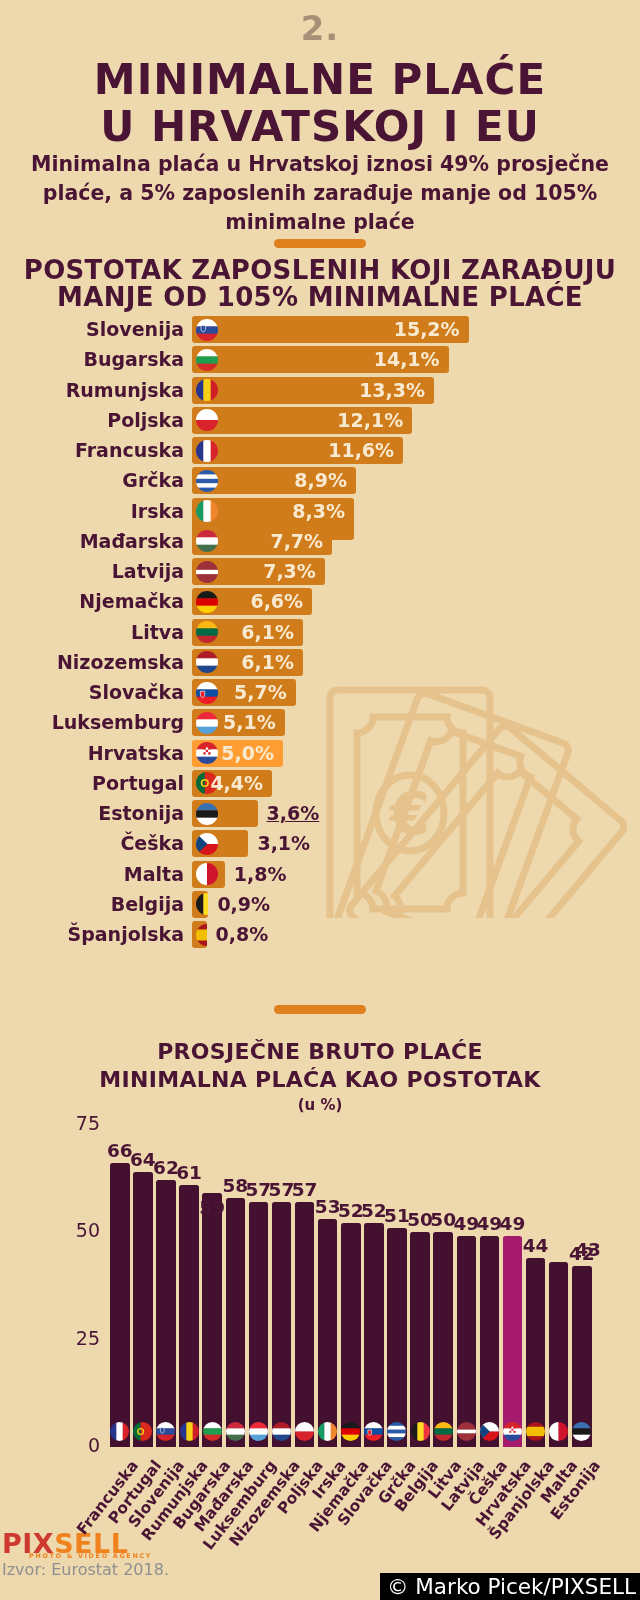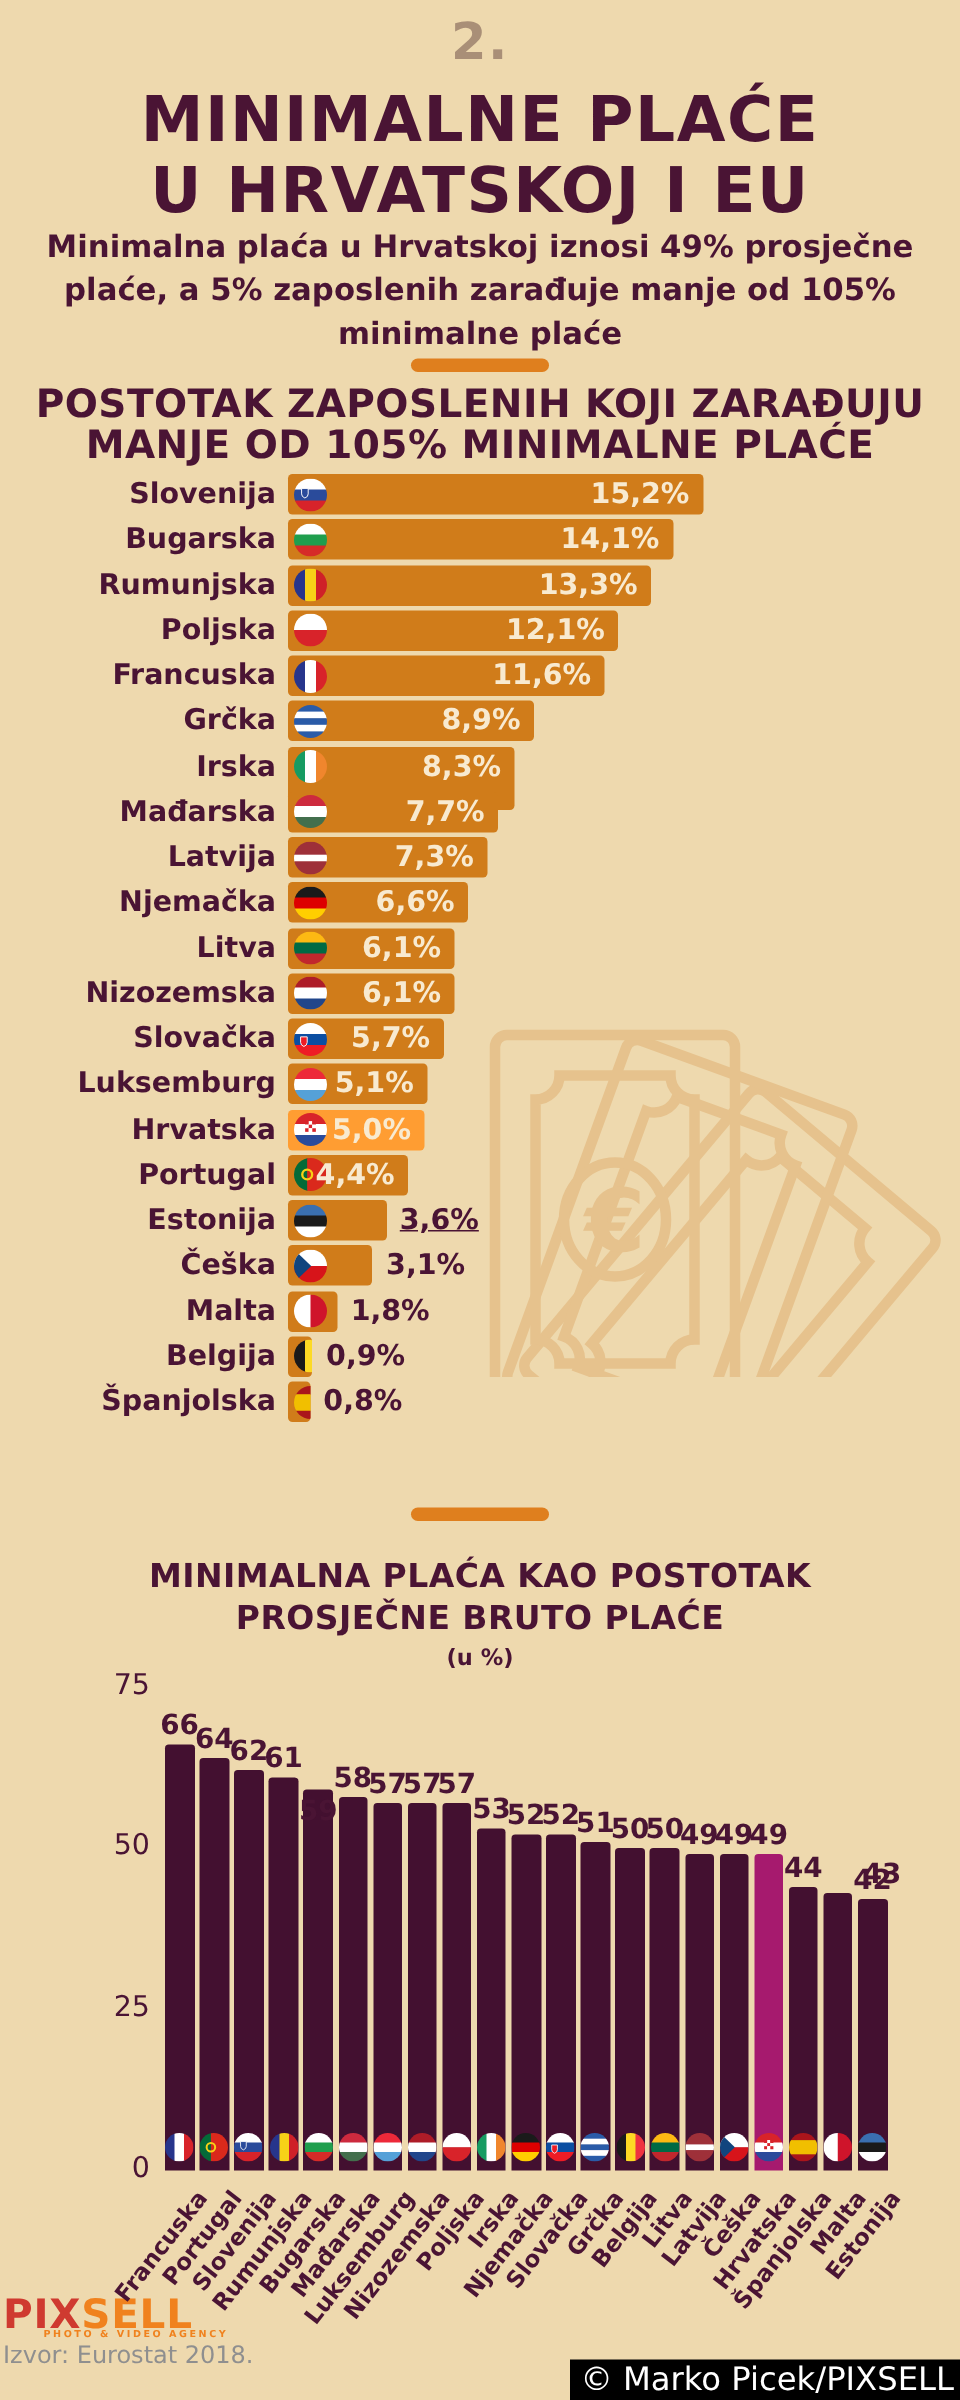--- a/index.html
+++ b/index.html
@@ -200,21 +200,21 @@
               <rect x="-0.2" y="9.600000000000001" width="24.4" height="5.200000000000001" fill="#2a5ba8"></rect>
               <rect x="-0.2" y="14.399999999999999" width="24.4" height="5.200000000000001" fill="#ffffff"></rect>
               <rect x="-0.2" y="19.200000000000003" width="24.4" height="5.200000000000001" fill="#2a5ba8"></rect>
             </g>
           </svg>
           <span class="hval-in">8,9%</span>
         </div>
       </div>
       <div class="hrow" style="top: 497.5px;">
         <div class="hlabel">Irska</div>
-        <div class="hbar" style="width: 151.06px; height: 42px; left: 192px;">
+        <div class="hbar" style="width: 151.06px; height: 42px; left: 192px; padding-left: 11px;">
           <svg width="22" height="22" viewBox="0 0 24 24" class="flag">
             <defs>
               <clipPath id="fc6">
                 <circle cx="12" cy="12" r="12"></circle>
               </clipPath>
             </defs>
             <g clip-path="url(#fc6)">
               <rect x="0" y="-0.2" width="8.4" height="24.4" fill="#169b62"></rect>
               <rect x="8" y="-0.2" width="8.4" height="24.4" fill="#ffffff"></rect>
               <rect x="16" y="-0.2" width="8.4" height="24.4" fill="#f0862d"></rect>
@@ -482,22 +482,22 @@
             </g>
           </svg>
         </div>
         <span class="hval-out" style="left: 215.56px;">0,8%</span>
       </div>
     </div>
 
   <div class="abs divider" style="top:1005px;"></div>
 
   <div class="abs center" style="top:1038px;">
+    <div class="sec-title" style="font-size:22px;line-height:28px;">PROSJEČNE BRUTO PLAĆE</div>
     <div class="sec-title" style="font-size:22px;line-height:28px;">MINIMALNA PLAĆA KAO POSTOTAK</div>
-    <div class="sec-title" style="font-size:22px;line-height:28px;">PROSJEČNE BRUTO PLAĆE</div>
     <div style="font-size:15px;font-weight:700;margin-top:2px;">(u %)</div>
   </div>
 
   <div class="abs" id="vchart" style="top:0;left:0;width:640px;height:1600px;z-index:2;">
       <div class="ytick" style="left: 56px; top: 1111.5px;">75</div>
       <div class="ytick" style="left: 56px; top: 1219px;">50</div>
       <div class="ytick" style="left: 56px; top: 1326.5px;">25</div>
       <div class="ytick" style="left: 56px; top: 1434px;">0</div>
       <div class="vbar" style="left: 110px; top: 1163.2px; width: 19.5px; height: 283.8px;"></div>
       <div class="vval" style="left: 102.75px; top: 1140.2px;">66</div>

